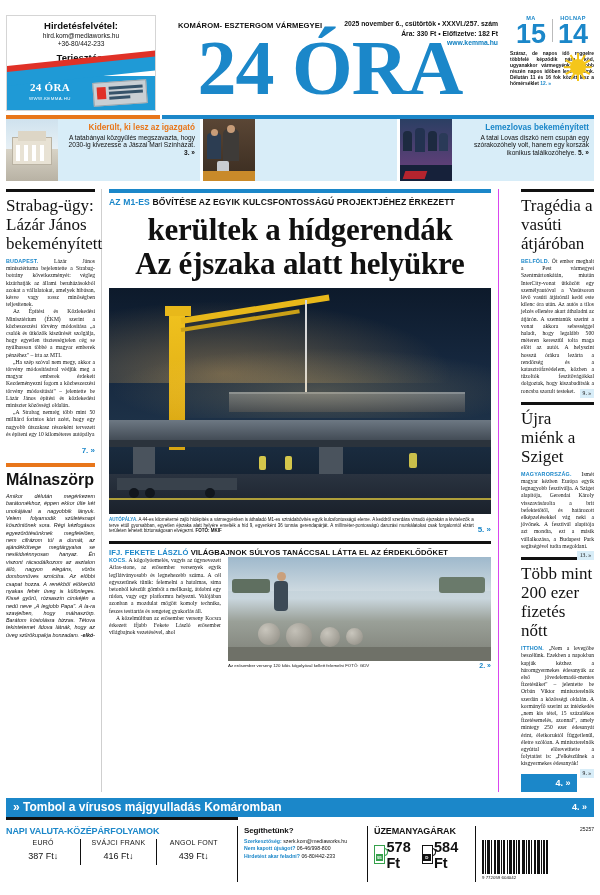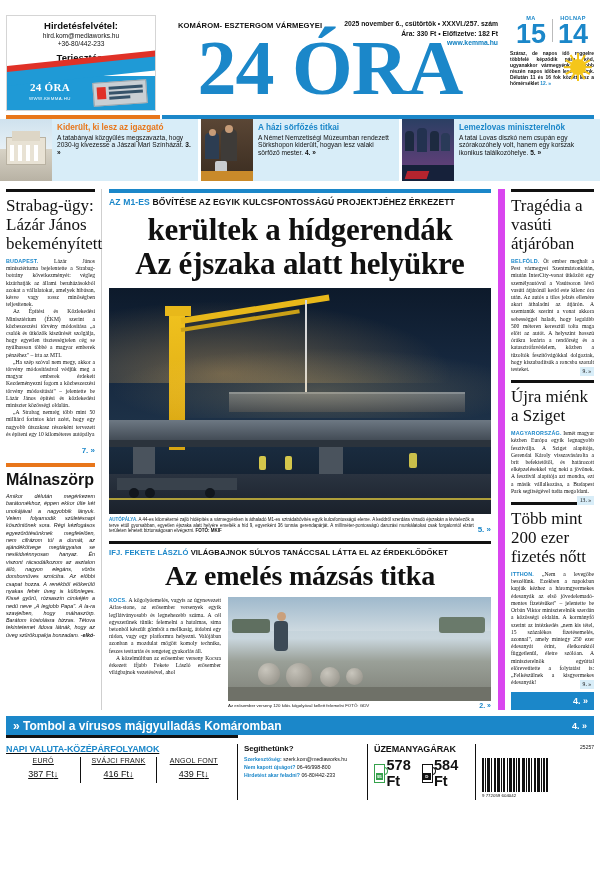--- a/index.html
+++ b/index.html
@@ -41,35 +41,35 @@
   .wcol{flex:1;text-align:center;position:relative;}
   .wcol.sep:after{content:"";position:absolute;left:0;top:4px;bottom:6px;width:1px;background:#bbb;}
   .wlbl{font-family:"Liberation Sans",sans-serif;font-size:5.6px;font-weight:bold;color:#1b87c9;letter-spacing:.3px;}
   .wtmp{font-family:"Liberation Sans",sans-serif;font-size:27px;font-weight:bold;color:#1b87c9;line-height:27px;}
   .wbody{position:relative;margin-top:3px;}
   .wtext{font-family:"Liberation Sans",sans-serif;font-size:4.9px;line-height:6.1px;color:#111;font-weight:bold;text-align:justify;}
   .wtext .pg{color:#1b87c9;}
   .sun{position:absolute;right:2px;top:2px;width:28px;height:28px;}
   .sun .disc{position:absolute;left:6px;top:6px;width:16px;height:16px;border-radius:50%;background:#f5c61a;}
   .sun .ray{position:absolute;left:13.2px;top:0;width:1.6px;height:28px;background:#f5c61a;}
-  .teasers{display:flex;margin:0 0;background:#d8edf8;height:62px;}
+  .teasers{display:flex;margin:0 6px;background:#d8edf8;height:62px;text-align:right;}
   .teaser{display:flex;flex:1;overflow:hidden;border-right:3px solid #fff;}
   .teaser:last-child{border-right:none;}
   .tphoto{width:52px;flex:0 0 52px;position:relative;overflow:hidden;background:#8fa3b0;}
   .ttext{padding:4px 5px 0 5px;overflow:hidden;}
   .th{font-family:"Liberation Sans",sans-serif;font-weight:bold;font-size:8.2px;line-height:9px;color:#e8761a;margin-bottom:1.5px;}
   .th.blue{color:#1b87c9;}
   .tb{font-family:"Liberation Sans",sans-serif;font-size:6.6px;line-height:7.9px;color:#111;}
   .tb .pg{font-weight:bold;color:#111;}
 
   
   .main{display:flex;margin:8px 6px 0 6px;}
   .colL{width:96px;flex:0 0 96px;padding-right:6px;box-sizing:border-box;border-right:1px solid #cfcfcf;}
   .colC{flex:1;padding:0 7px;box-sizing:border-box;}
-  .colR{width:96px;flex:0 0 96px;padding-left:6px;box-sizing:border-box;border-left:7px solid #d946ef;}
+  .colR{width:96px;flex:0 0 96px;padding-left:22px;box-sizing:border-box;border-left:1px solid #d946ef;}
 
   .rule-thick{height:3px;background:#111;margin-bottom:4px;}
   .rule-orange{height:3px;background:#e8761a;margin-bottom:4px;}
 
   .hl-side{font-family:"Liberation Serif",serif;font-size:17px;line-height:19px;font-weight:normal;color:#111;margin:0 0 5px 0;}
   .body-side{font-family:"Liberation Serif",serif;font-size:5.6px;line-height:7.2px;text-align:justify;color:#111;}
   .body-side p{margin:0;text-indent:7px;}
   .body-side p.first{text-indent:0;}
   .dateline{font-family:"Liberation Sans",sans-serif;font-weight:bold;font-size:5.4px;color:#1b87c9;letter-spacing:.2px;}
   .pgref{font-family:"Liberation Sans",sans-serif;font-weight:bold;font-size:8px;color:#1b87c9;}
@@ -87,21 +87,21 @@
   .cap .src{font-weight:bold;}
   .cap .cappg{font-family:"Liberation Sans",sans-serif;font-weight:bold;font-size:8px;color:#1b87c9;padding-left:4px;align-self:flex-end;}
 
   .promo{margin:6px 6px 0 6px;background:#1b87c9;color:#fff;height:19px;display:flex;align-items:center;justify-content:space-between;padding:0 7px;box-sizing:border-box;}
   .promo .ptxt{font-family:"Liberation Sans",sans-serif;font-weight:bold;font-size:12px;}
   .promo .ppg{font-family:"Liberation Sans",sans-serif;font-weight:bold;font-size:9px;}
 
   
   .footer{margin:6px 6px 0 6px;display:flex;align-items:stretch;height:56px;}
   .fcell{padding:0 6px;box-sizing:border-box;position:relative;}
-  .fcurr{flex:0 0 232px;border-right:1px solid #111;padding-left:0;text-decoration:underline;}
+  .fcurr{flex:0 0 232px;border-right:1px solid #111;padding-left:0;}
   .fhelp{flex:0 0 130px;border-right:1px solid #111;}
   .ffuel{flex:1;border-right:1px solid #111;}
   .fbar{flex:0 0 118px;padding-right:0;}
   .fttl{font-family:"Liberation Sans",sans-serif;font-weight:bold;font-size:9px;color:#1b87c9;letter-spacing:-.1px;margin-bottom:3px;}
   .fttl.dark{color:#111;}
   .currrow{display:flex;}
   .curr{flex:1;text-align:center;position:relative;padding:0 2px;}
   .curr+.curr{border-left:1px solid #111;}
   .curr .cn{font-family:"Liberation Sans",sans-serif;font-size:7px;letter-spacing:.3px;color:#111;}
   .curr .cv{font-family:"Liberation Sans",sans-serif;font-size:14.5px;font-weight:bold;color:#111;line-height:17px;}
@@ -226,41 +226,34 @@
     <div class="teaser">
       <div class="tphoto">
         <div style="position:absolute;inset:0;background:linear-gradient(#5a4635,#3a2c20)"></div>
         <div style="position:absolute;left:4px;top:14px;width:14px;height:26px;background:#2c3d52;border-radius:4px 4px 0 0;"></div>
         <div style="position:absolute;left:20px;top:10px;width:16px;height:32px;background:#3e3b38;border-radius:5px 5px 0 0;"></div>
         <div style="position:absolute;left:24px;top:6px;width:8px;height:8px;border-radius:50%;background:#c79c78;"></div>
         <div style="position:absolute;left:8px;top:10px;width:7px;height:7px;border-radius:50%;background:#c79c78;"></div>
         <div style="position:absolute;left:14px;bottom:4px;width:12px;height:16px;background:#c8ccd0;border-radius:2px;"></div>
         <div style="position:absolute;left:0;right:0;bottom:0;height:10px;background:#c98a2a;"></div>
       </div>
-      <div class="ttext">
-        <div class="th blue">A házi sörfőzés titkai</div>
-        <div class="tb">
-          <span>A Német Nemzetiségi Múzeumban rendezett Sörkshopon kiderült, hogyan lesz valaki sörfőző mester.</span>
-          <span class="pg">4. »</span>
-        </div>
-      </div>
     </div>
 
     <div class="teaser">
       <div class="tphoto">
         <div style="position:absolute;inset:0;background:linear-gradient(#2b3f63,#6e3f7e)"></div>
         <div style="position:absolute;left:3px;top:12px;width:9px;height:20px;background:#1d2a40;border-radius:4px 4px 0 0;"></div>
         <div style="position:absolute;left:15px;top:9px;width:10px;height:24px;background:#233250;border-radius:4px 4px 0 0;"></div>
         <div style="position:absolute;left:28px;top:12px;width:9px;height:20px;background:#1d2a40;border-radius:4px 4px 0 0;"></div>
         <div style="position:absolute;left:39px;top:14px;width:9px;height:18px;background:#2a3a58;border-radius:4px 4px 0 0;"></div>
         <div style="position:absolute;left:0;right:0;bottom:0;height:16px;background:#16213a;"></div>
         <div style="position:absolute;left:4px;bottom:2px;width:22px;height:8px;background:#b4242e;transform:skewX(-18deg);"></div>
       </div>
       <div class="ttext">
-        <div class="th blue">Lemezlovas miniszterelnök</div>
+        <div class="th blue">Lemezlovas bekeményített</div>
         <div class="tb">
           <span>A tatai Lovas diszkó nem csupán egy szórakozóhely volt, hanem egy korszak ikonikus találkozóhelye.</span>
           <span class="pg">5. »</span>
         </div>
       </div>
     </div>
   </div>
 
   <div class="main">
 
@@ -340,21 +333,20 @@
           <span class="src">FOTÓ: MKIF</span>
         </div>
         <div class="cappg">5. »</div>
       </div>
 
       <div style="height:3px;background:#111;margin:7px 0 4px 0;"></div>
       <div class="kicker" style="font-size:7.6px;line-height:9px;">
         <b>IFJ. FEKETE LÁSZLÓ</b>
         <span>VILÁGBAJNOK SÚLYOS TANÁCCSAL LÁTTA EL AZ ÉRDEKLŐDŐKET</span>
       </div>
-      <h1 class="hl-main hl-main2" style="margin:3px 0 6px 0;">Az emelés mázsás titka</h1>
 
       <div style="display:flex;gap:7px;">
         <div style="flex:0 0 112px;">
           <div class="body-side">
             <p class="first"><span class="dateline">KOCS.</span><span> A kőgolyóemelés, vagyis az úgynevezett Atlas-stone, az erősember versenyek egyik legllátványosabb és legnehezebb száma. A cél egyszerűnek tűnik: felemelni a hatalmas, sima betonból készült gömböt a mellkasig, átdobni egy rúdon, vagy egy platformra helyezni. Valójában azonban a mozdulat mögött komoly technika, feszes testtartás és rengeteg gyakorlás áll.</span></p>
             <p>A közelmúltban az erősember verseny Kocsra érkezett ifjabb Fekete László erősember világbajnok vezetésével, ahol</p>
           </div>
         </div>
         <div style="flex:1;">
           <div class="photo" style="height:104px;">

